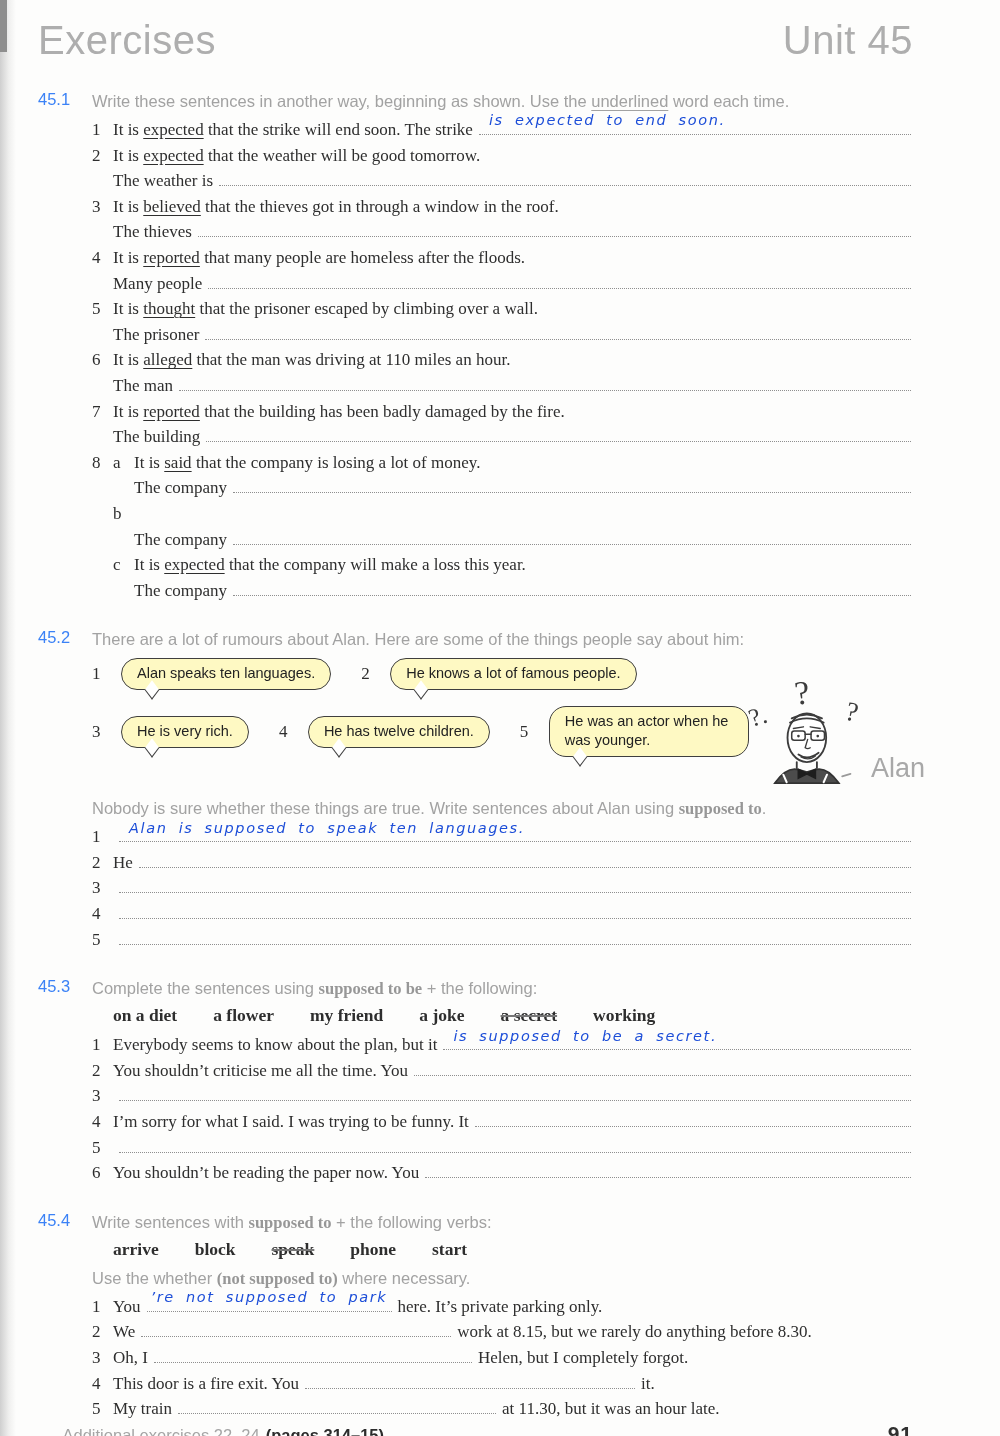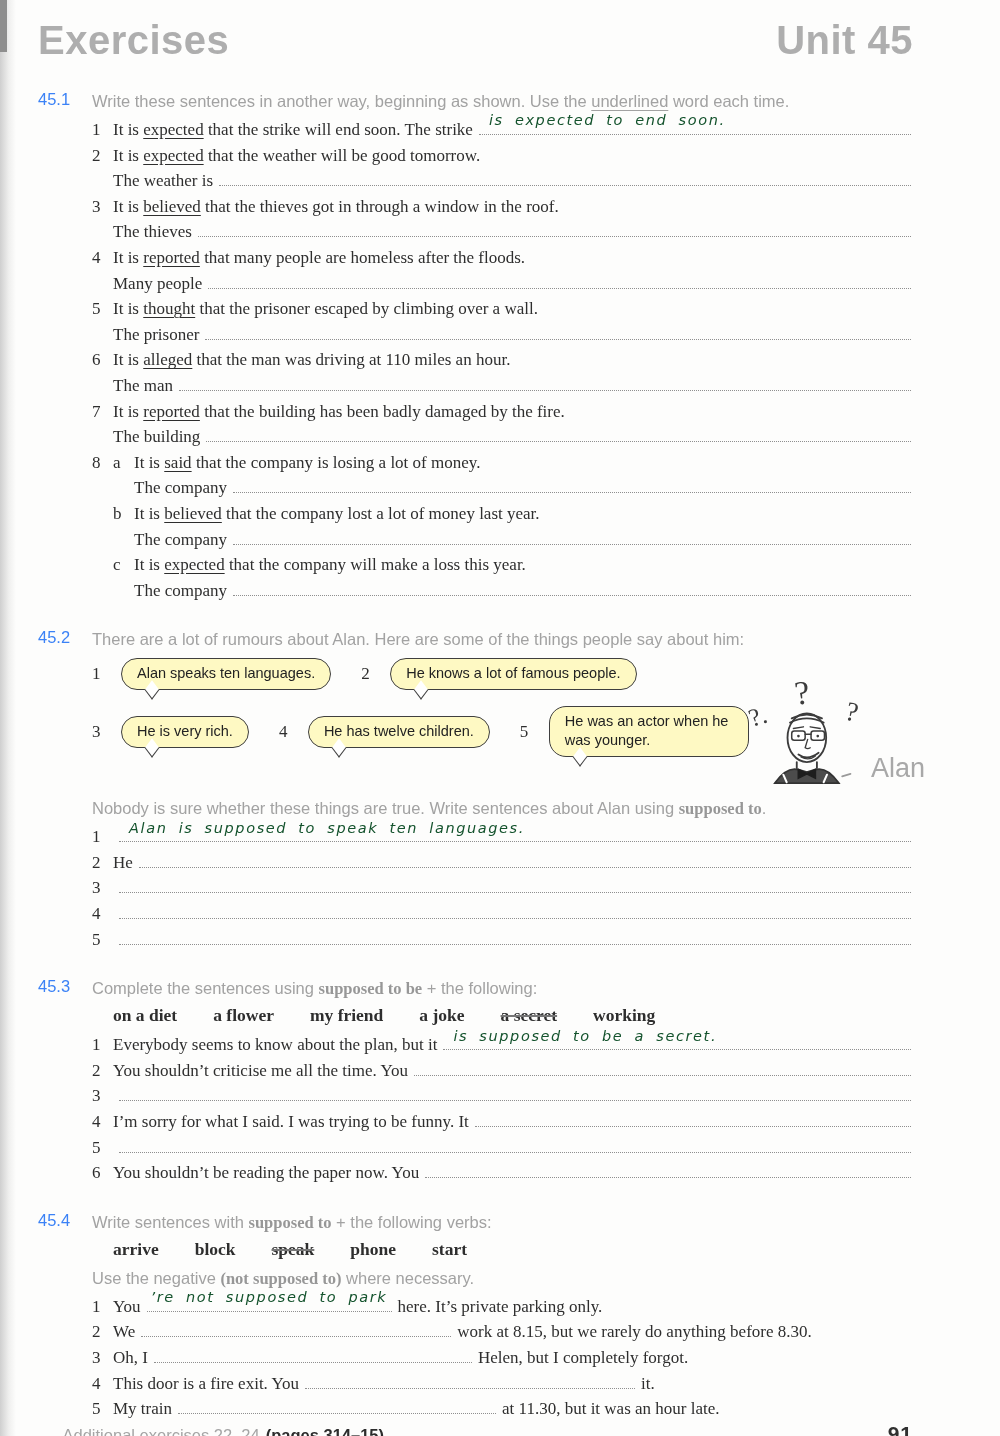--- a/index.html
+++ b/index.html
@@ -5,42 +5,42 @@
   html,body{margin:0;padding:0;background:#e9e9e9;}
   .page{position:relative;width:1000px;height:1436px;background:#fdfdfc;box-sizing:border-box;
         padding:18px 87px 0 38px;display:flex;flex-direction:column;overflow:hidden;
         font-family:"Liberation Serif",serif;color:#2e2e2e;font-size:17px;}
   .page::before{content:"";position:absolute;left:0;top:0;bottom:0;width:16px;
         background:linear-gradient(90deg,#cfcfcf 0%,#efefee 55%,#fdfdfc 100%);pointer-events:none;}
   .page::after{content:"";position:absolute;left:0;top:0;width:7px;height:52px;background:#8e8e8e;pointer-events:none;}
 
   
   .hdr{display:flex;justify-content:space-between;align-items:baseline;margin-bottom:26px;}
-  .hdr .t{font-family:"Liberation Sans",sans-serif;font-size:40px;font-weight:700;
+  .hdr .t{font-family:"Liberation Sans",sans-serif;font-size:40px;font-weight:400;
           color:#aeaeae;letter-spacing:.5px;}
 
   
   .section{display:grid;grid-template-columns:54px 1fr;margin-top:24px;}
   .sec-num{font-family:"Liberation Sans",sans-serif;color:#3b82f6;font-size:16.5px;padding-top:1px;}
   .sec-instr{font-family:"Liberation Sans",sans-serif;color:#a2a2a2;font-size:16.5px;
              line-height:25px;margin-bottom:3px;}
   .sec-instr b{color:#979797;font-family:Liberation Serif, serif;}
   .u{text-decoration:underline;text-underline-offset:3px;}
 
   .row{display:flex;align-items:baseline;line-height:25.6px;}
   .inum{flex:0 0 21px;}
   .ilet{flex:0 0 21px;}
   .cont{padding-left:21px;}
   .cont8{padding-left:42px;}
   .txt{white-space:nowrap;}
   .dotline{flex:1 1 auto;border-bottom:1.6px dotted #8f8f8f;position:relative;min-width:30px;margin:0 2px 0 6px;}
   .dotfix{flex:0 0 auto;border-bottom:1.6px dotted #8f8f8f;position:relative;margin:0 6px;}
   .w245{width:245px;} .w310{width:310px;} .w318{width:318px;} .w330{width:330px;}
   .hw{position:absolute;left:10px;bottom:0px;white-space:nowrap;
-      font-family:"DejaVu Sans",sans-serif;font-style:italic;color:#14532d;
+      font-family:"DejaVu Sans",sans-serif;font-style:italic;color:#1d4ed8;
       font-size:14.5px;letter-spacing:1.6px;word-spacing:5px;}
 
   
   .words{display:flex;gap:36px;font-weight:bold;font-size:17.5px;margin:4px 0 6px 21px;}
   .struck{text-decoration:line-through;text-decoration-thickness:1.5px;text-decoration-color:#777;}
 
   
   .bubble-area{position:relative;margin:6px 0 10px 0;min-height:128px;}
   .brow{display:flex;align-items:center;}
   .brow1{margin-bottom:16px;}
@@ -145,21 +145,20 @@
         <span class="ilet">a</span>
         <span class="txt"><span>It is </span><span class="u">said</span><span> that the company is losing a lot of money.</span></span>
       </div>
       <div class="row cont8">
         <span class="txt">The company</span>
         <span class="dotline"></span>
       </div>
 
       <div class="row cont">
         <span class="ilet">b</span>
-        <span class="txt"><span>It is </span><span class="u">believed</span><span> that the company lost a lot of money last year.</span></span>
       </div>
       <div class="row cont8">
         <span class="txt">The company</span>
         <span class="dotline"></span>
       </div>
 
       <div class="row cont">
         <span class="ilet">c</span>
         <span class="txt"><span>It is </span><span class="u">expected</span><span> that the company will make a loss this year.</span></span>
       </div>
@@ -301,21 +300,21 @@
       <div class="sec-instr"><span>Write sentences with </span><b>supposed to</b><span> + the following verbs:</span></div>
 
       <div class="words">
         <span>arrive</span>
         <span>block</span>
         <span class="struck">speak</span>
         <span>phone</span>
         <span>start</span>
       </div>
 
-      <div class="sec-instr"><span>Use the negative </span><b>(not supposed to)</b><span> where necessary.</span></div>
+      <div class="sec-instr"><span>Use the whether </span><b>(not supposed to)</b><span> where necessary.</span></div>
 
       <div class="row">
         <span class="inum">1</span>
         <span class="txt">You</span>
         <span class="dotfix w245">
             <span class="hw" style="left:4px;">’re not supposed to park</span>
           </span>
         <span class="txt">here. It’s private parking only.</span>
       </div>
       <div class="row">

